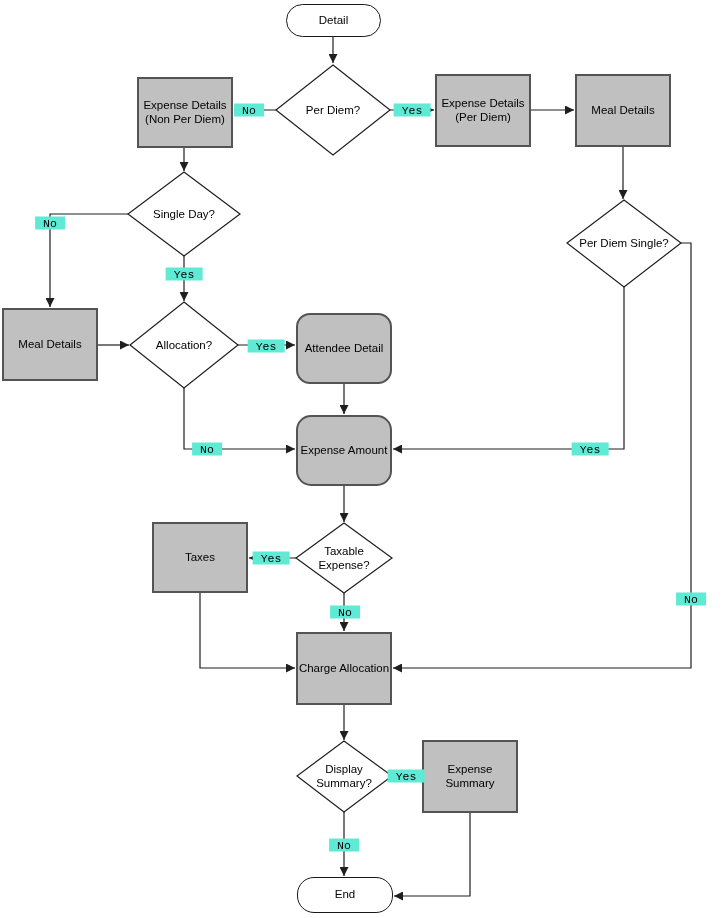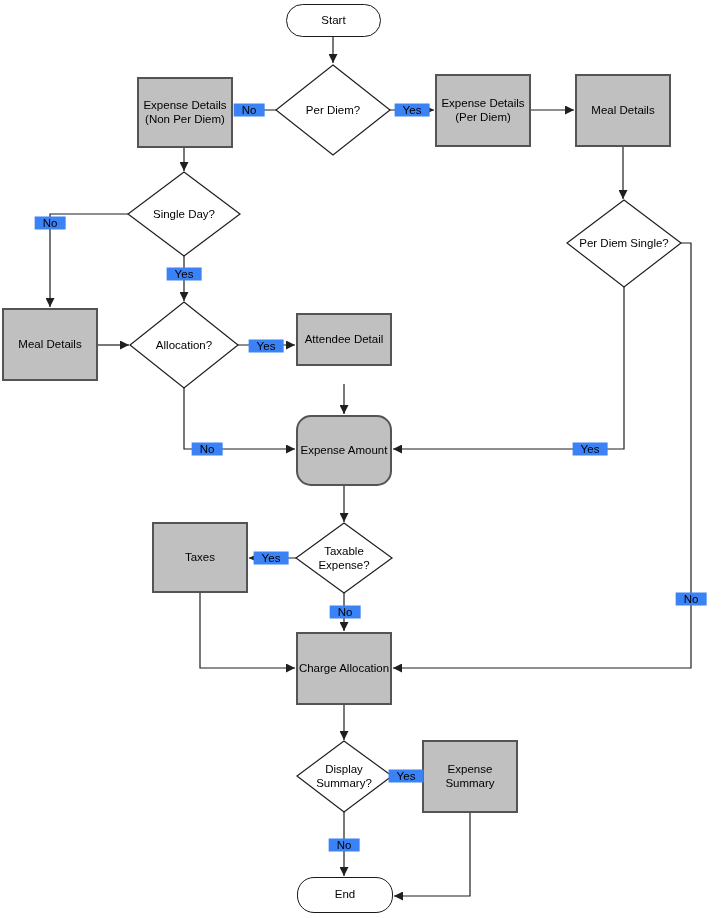--- a/index.html
+++ b/index.html
@@ -44,24 +44,25 @@
   }
   .diamond-label {
     position: absolute;
     transform: translate(-50%, -50%);
     text-align: center;
     line-height: 1.25;
   }
   .edge-label {
     position: absolute;
     transform: translate(-50%, -50%);
-    background: #3b82f6;
+    background: #5eead4;
     padding: 0 8px;
     line-height: 13px;
     white-space: nowrap;
+    font-family: Liberation Mono, monospace;
   }
   .edge-line {
     fill: none;
     stroke: #1f1f1f;
     stroke-width: 1.2;
   }
   .decision-shape {
     fill: #ffffff;
     stroke: #1f1f1f;
     stroke-width: 1.2;
@@ -104,33 +105,33 @@
 
     <polygon class="decision-shape" points="333,65 390,110 333,155 276,110"></polygon>
     <polygon class="decision-shape" points="184,172 240,214 184,256 128,214"></polygon>
     <polygon class="decision-shape" points="184,302 238,345 184,388 130,345"></polygon>
     <polygon class="decision-shape" points="624,200 681,243 624,287 567,243"></polygon>
     <polygon class="decision-shape" points="344,523 392,558 344,593 296,558"></polygon>
     <polygon class="decision-shape" points="344,741 392,776 344,812 297,776"></polygon>
   </svg>
 
   <div class="node terminator" style="left:286px; top:4px; width:95px; height:33px;">
-    <span>Start</span>
+    <span>Detail</span>
   </div>
   <div class="node terminator" style="left:297px; top:877px; width:96px; height:36px;">
     <span>End</span>
   </div>
 
   <div class="node process" style="left:137px; top:77px; width:96px; height:71px;">
     <span>Expense Details (Non Per Diem)</span>
   </div>
   <div class="node process" style="left:2px; top:308px; width:96px; height:73px;">
     <span>Meal Details</span>
   </div>
-  <div class="node process" style="left:296px; top:313px; width:96px; height:53px;">
+  <div class="node process" style="left:296px; top:313px; width:96px; height:71px;border-radius:14px;">
     <span>Attendee Detail</span>
   </div>
   <div class="node process" style="left:296px; top:415px; width:96px; height:71px;border-radius:15px;">
     <span>Expense Amount</span>
   </div>
   <div class="node process" style="left:435px; top:74px; width:96px; height:73px;text-align:center;">
     <span>Expense Details (Per Diem)</span>
   </div>
   <div class="node process" style="left:575px; top:74px; width:96px; height:73px;">
     <span>Meal Details</span>

